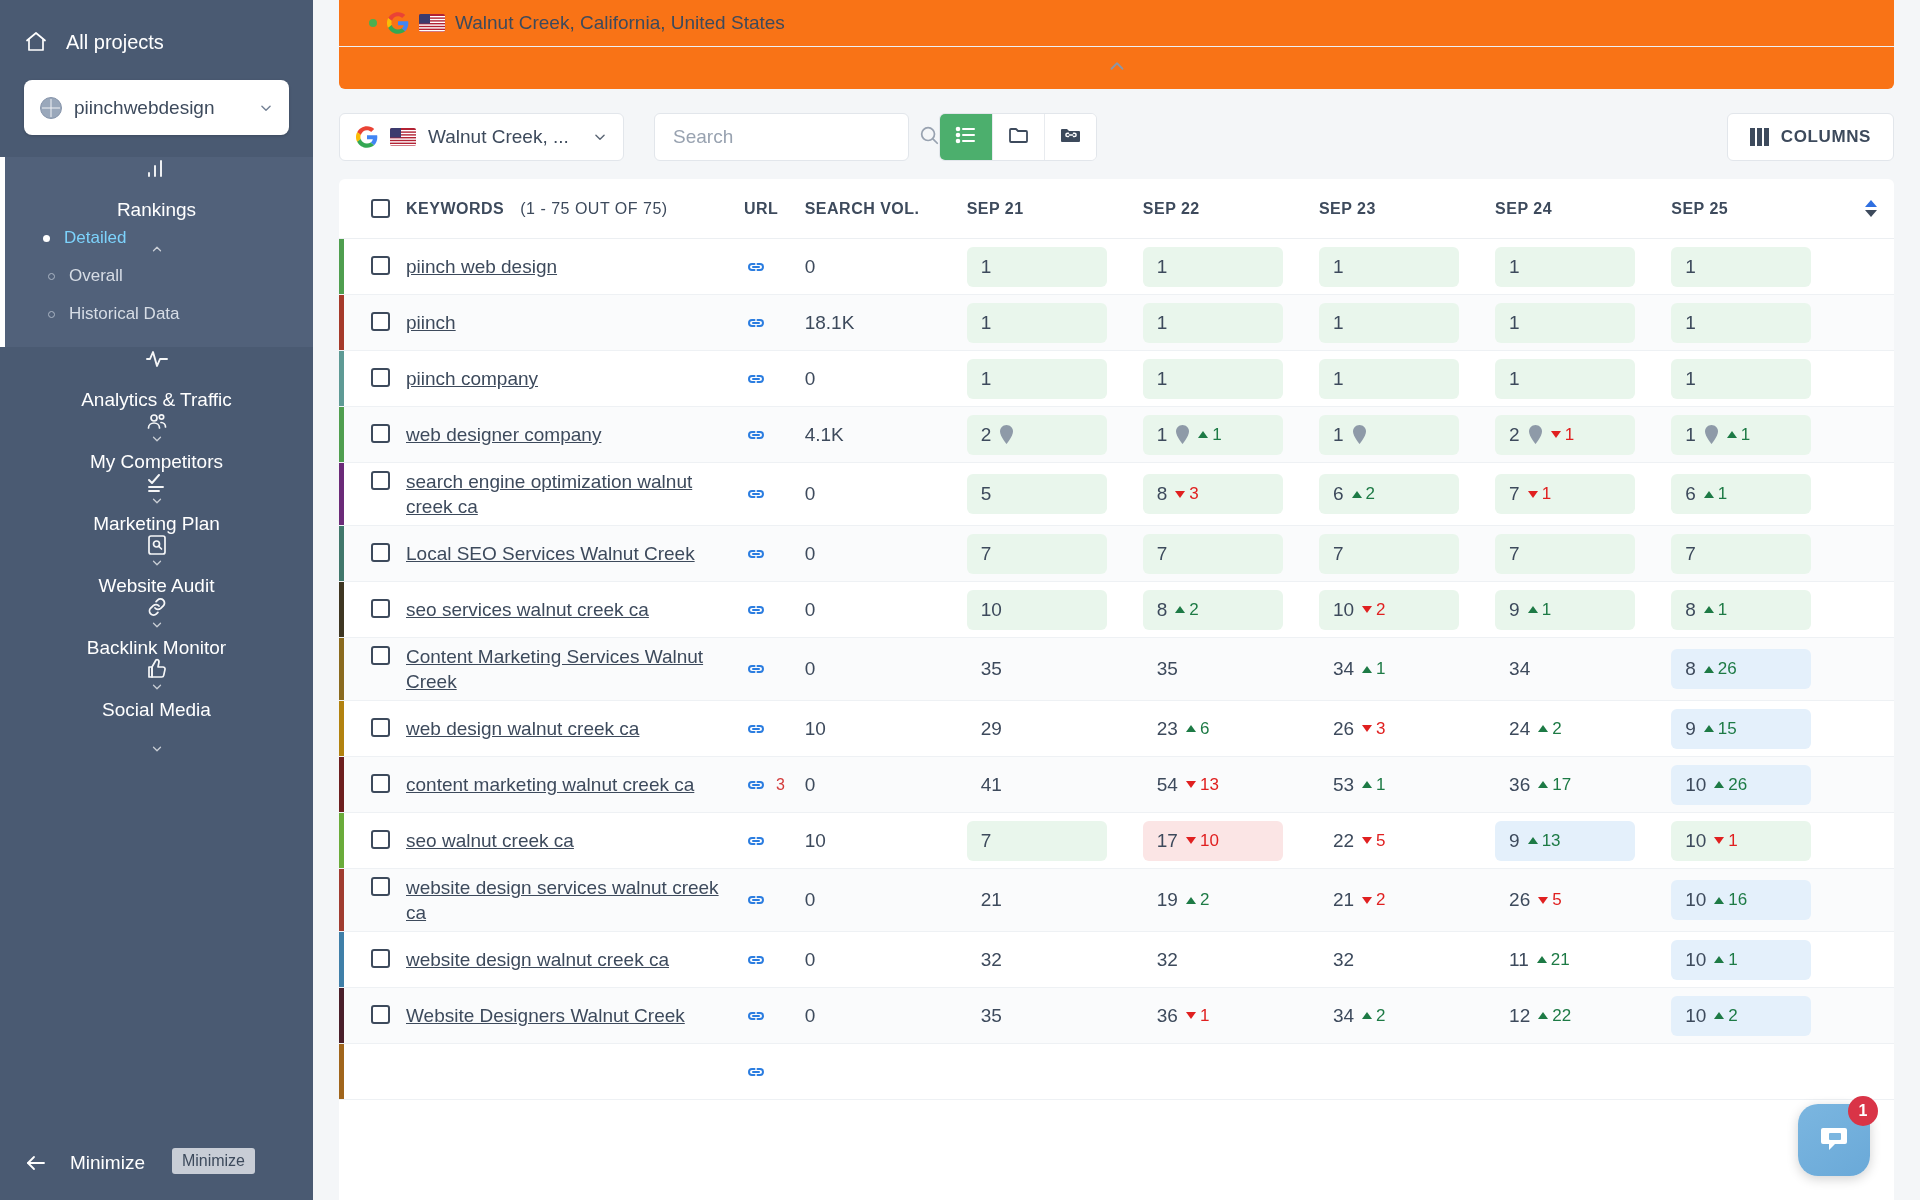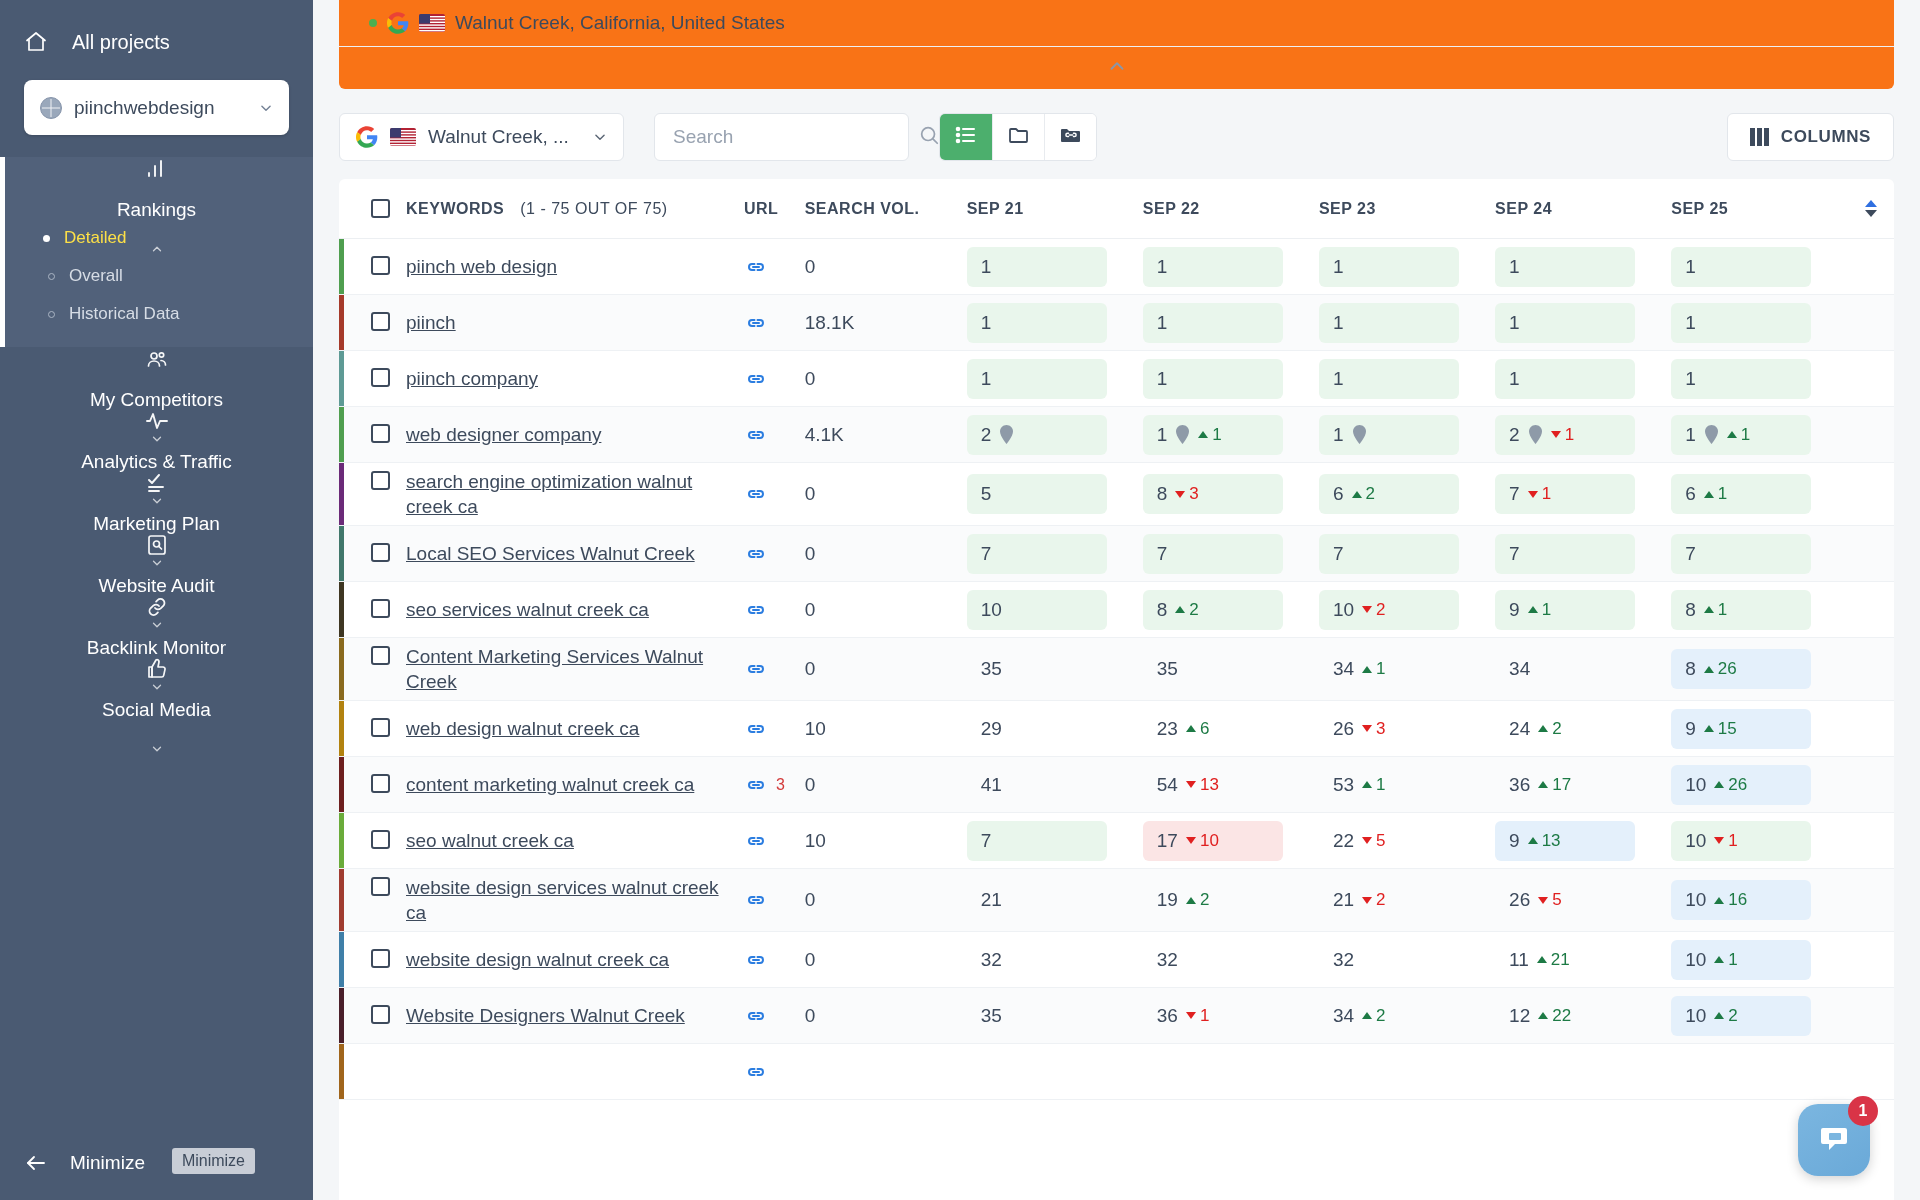--- a/index.html
+++ b/index.html
@@ -14,21 +14,21 @@
   
   .sidebar {
     width: 313px; flex: 0 0 313px;
     background: #4a5a72;
     color: #ffffff;
     display: flex; flex-direction: column;
     position: relative;
   }
   .sb-top { padding: 22px 24px 0 24px; }
   .sb-allprojects {
-    display: flex; align-items: center; gap: 24px;
+    display: flex; align-items: center; gap: 18px;
     font-size: 20px; color: #fff; height: 40px; cursor: pointer;
   }
   .home-ico { width: 24px; height: 24px; display:inline-block; }
   .project-select {
     margin-top: 18px;
     background: #fff; border-radius: 8px;
     height: 55px; display: flex; align-items: center;
     padding: 0 16px; gap: 12px;
     box-shadow: 0 1px 3px rgba(0,0,0,.18);
     cursor: pointer;
@@ -63,21 +63,21 @@
   }
   .nav-row .nico { width: 24px; height: 24px; flex: 0 0 24px; opacity: .95; }
   .nav-row .nlabel { flex: 1; }
   .nav-row .ncar { width: 14px; height: 14px; opacity: .7; }
   .sub-list { padding: 0 0 14px 0; }
   .sub-item {
     display: flex; align-items: center; gap: 14px;
     height: 38px; padding-left: 48px; font-size: 17px; cursor: pointer;
     color: #d7dde6;
   }
-  .sub-item.sel { color: #fde047; padding-left: 43px; }
+  .sub-item.sel { color: #7dd3fc; padding-left: 43px; }
   .dot-filled { width: 7px; height: 7px; border-radius: 50%; background: #fff; flex:0 0 7px; }
   .dot-hollow { width: 7px; height: 7px; border-radius: 50%; border: 1.5px solid #aab5c4; flex:0 0 7px; }
 
   .sb-bottom {
     height: 74px; display: flex; align-items: center; gap: 22px;
     padding: 0 24px; font-size: 19px; cursor: pointer;
     position: relative;
   }
   .arrow-left { width: 24px; height: 24px; flex: 0 0 24px; }
   .tooltip {
@@ -262,38 +262,38 @@
               <span>Overall</span>
             </div>
             <div class="sub-item">
               <span class="dot-hollow"></span>
               <span>Historical Data</span>
             </div>
           </div>
         </div>
         <div class="nav-group">
           <div class="nav-row">
+            <span class="nico"><svg viewBox="0 0 24 24" fill="none" stroke="#fff" stroke-width="1.9" stroke-linecap="round" stroke-linejoin="round">
+                <path d="M2 12h3l3-7 4 14 3-7h7"></path>
+              </svg></span>
+            <span class="nlabel">Analytics &amp; Traffic</span>
+            <span class="ncar"><svg viewBox="0 0 24 24" fill="none" stroke="#ffffff" stroke-width="2.2" stroke-linecap="round" stroke-linejoin="round">
+                <path d="M6 9l6 6 6-6"></path>
+              </svg></span>
+          </div>
+        </div>
+        <div class="nav-group">
+          <div class="nav-row">
             <span class="nico"><svg viewBox="0 0 24 24" fill="none" stroke="#fff" stroke-width="1.7" stroke-linecap="round">
                 <circle cx="9" cy="9" r="3"></circle>
                 <path d="M3.5 19c0-3 2.5-5 5.5-5s5.5 2 5.5 5"></path>
                 <circle cx="16.5" cy="8" r="2.2"></circle>
                 <path d="M16 13.5c2.6 0 4.5 1.9 4.5 4.5"></path>
               </svg></span>
             <span class="nlabel">My Competitors</span>
-            <span class="ncar"><svg viewBox="0 0 24 24" fill="none" stroke="#ffffff" stroke-width="2.2" stroke-linecap="round" stroke-linejoin="round">
-                <path d="M6 9l6 6 6-6"></path>
-              </svg></span>
-          </div>
-        </div>
-        <div class="nav-group">
-          <div class="nav-row">
-            <span class="nico"><svg viewBox="0 0 24 24" fill="none" stroke="#fff" stroke-width="1.9" stroke-linecap="round" stroke-linejoin="round">
-                <path d="M2 12h3l3-7 4 14 3-7h7"></path>
-              </svg></span>
-            <span class="nlabel">Analytics &amp; Traffic</span>
             <span class="ncar"><svg viewBox="0 0 24 24" fill="none" stroke="#ffffff" stroke-width="2.2" stroke-linecap="round" stroke-linejoin="round">
                 <path d="M6 9l6 6 6-6"></path>
               </svg></span>
           </div>
         </div>
         <div class="nav-group">
           <div class="nav-row">
             <span class="nico"><svg viewBox="0 0 24 24" fill="none" stroke="#fff" stroke-width="1.9" stroke-linecap="round" stroke-linejoin="round">
                 <path d="M4 9l3 3 7-8"></path>
                 <path d="M4 16h14"></path>

